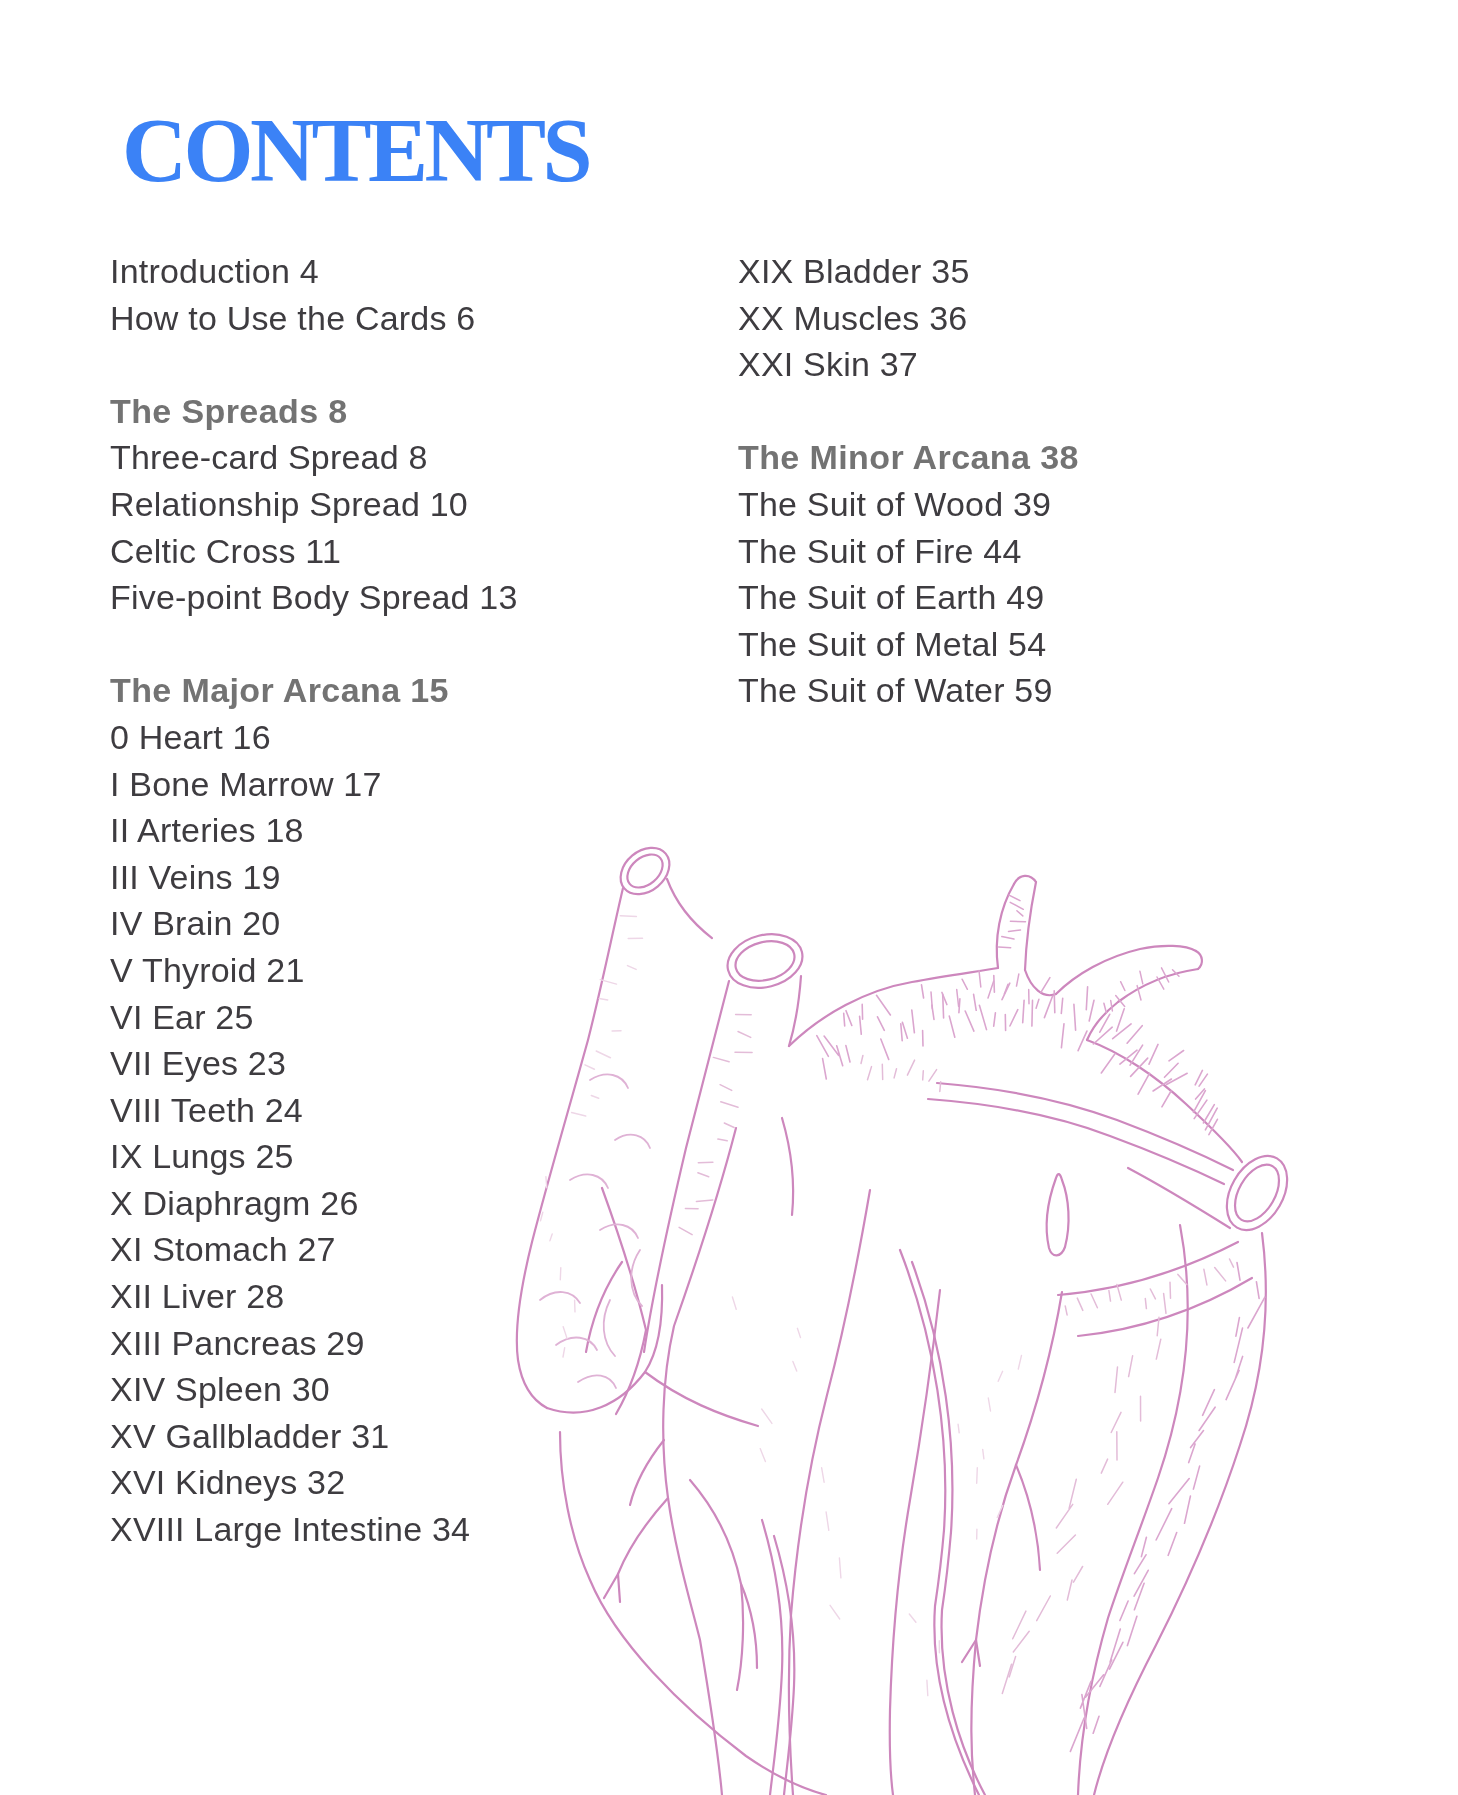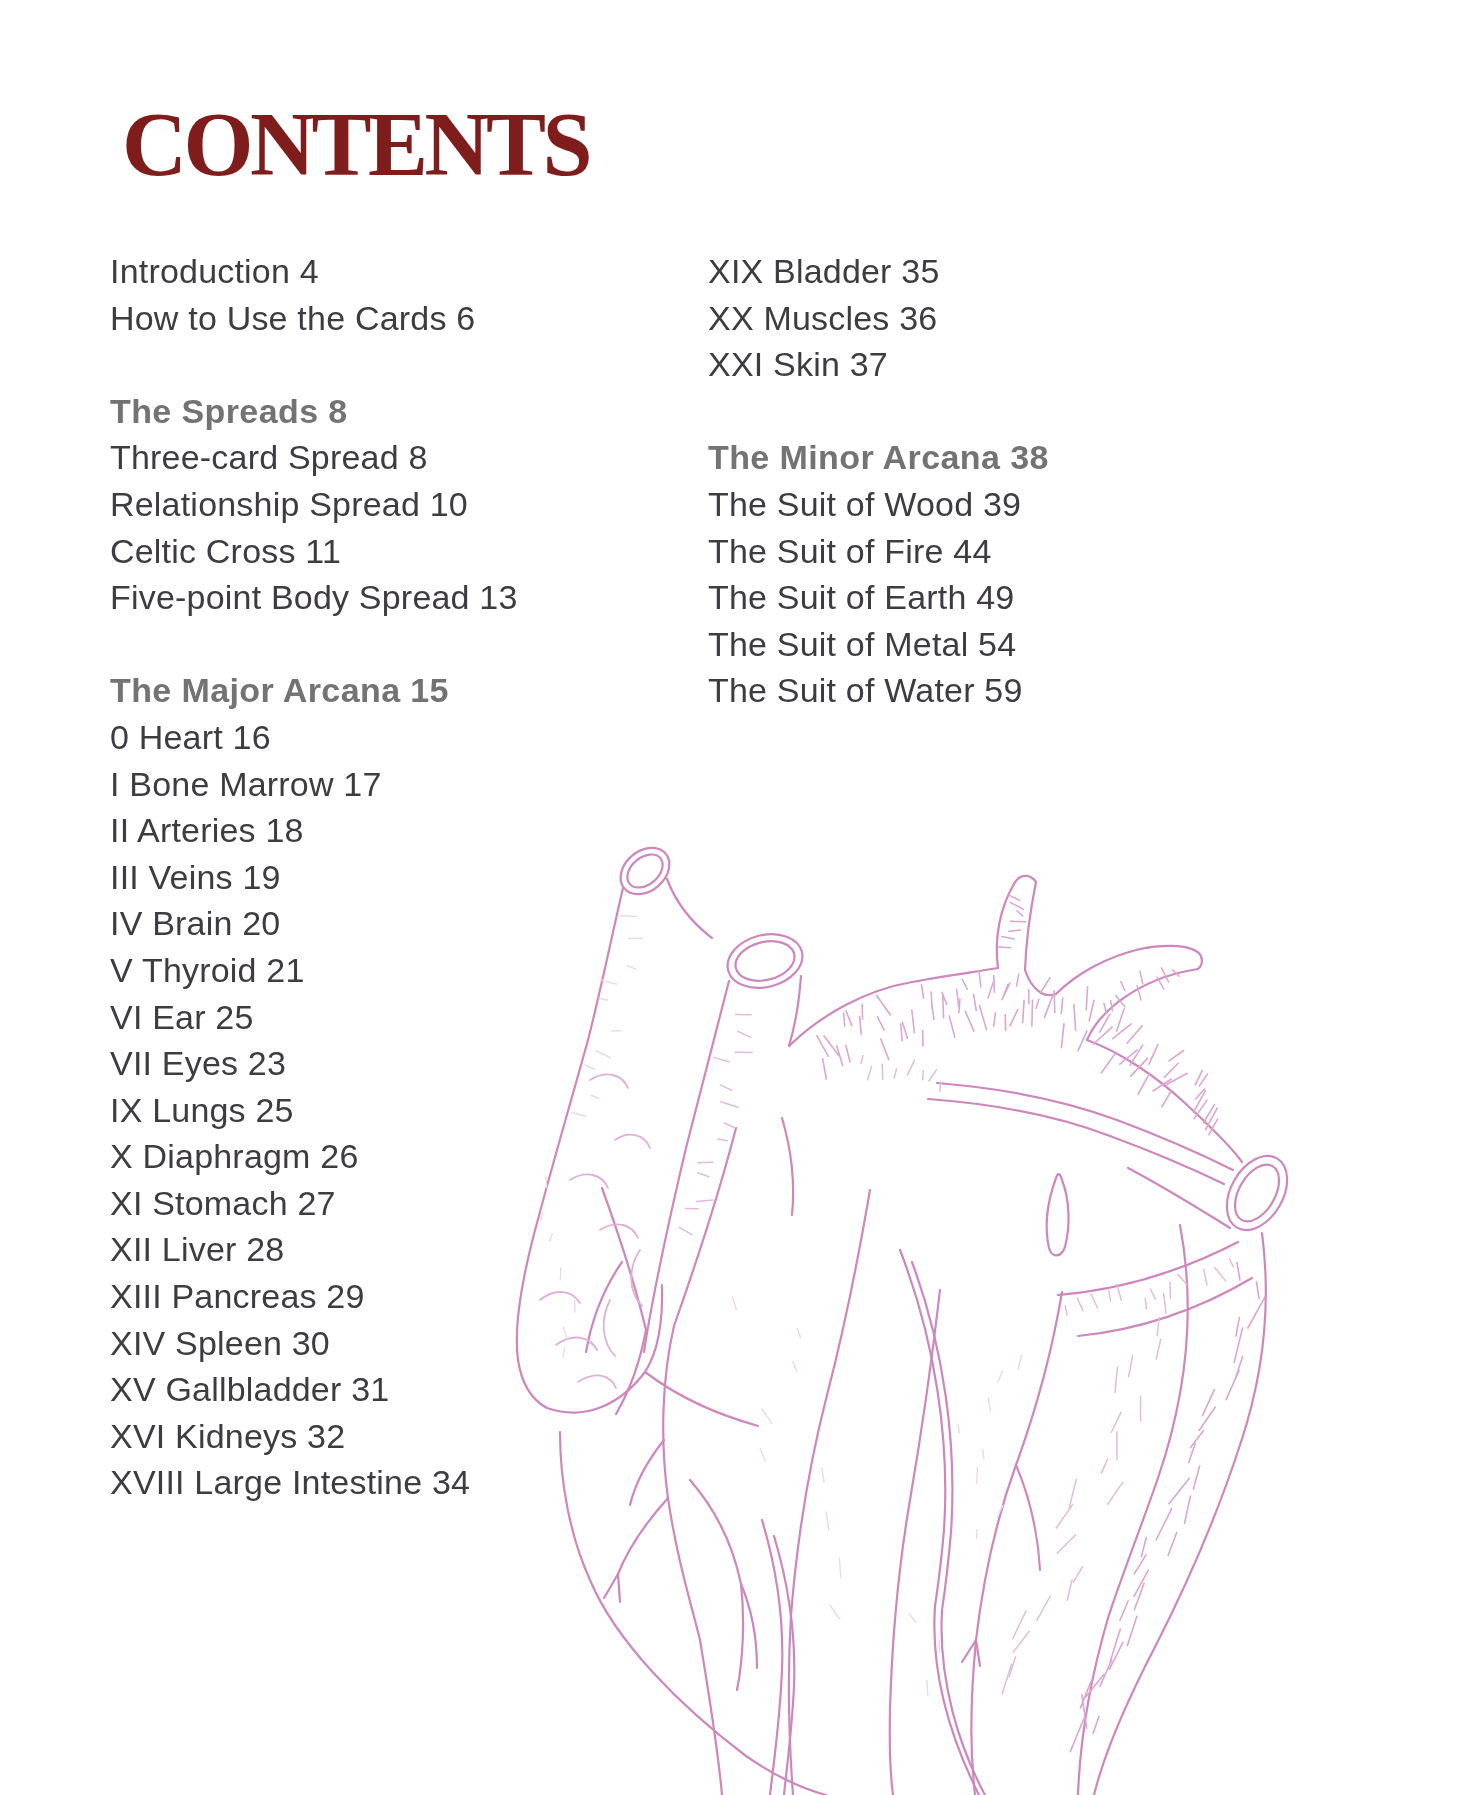--- a/index.html
+++ b/index.html
@@ -2,28 +2,28 @@
 <html><head>
 <meta charset="utf-8">
 <style>
   html,body{margin:0;padding:0;}
   body{
     width:1458px;height:1795px;position:relative;overflow:hidden;
     background:#ffffff;font-family:"Liberation Sans", sans-serif;
   }
   .page{position:absolute;inset:0;}
   .title{
-    position:absolute;left:122px;top:100px;margin:0;
+    position:absolute;left:122px;top:106px;margin:0;
     font-family:"Liberation Serif", serif;font-weight:700;
-    font-size:90px;line-height:90px;letter-spacing:-3.5px;color:#7f1d1d;
+    font-size:90px;line-height:90px;letter-spacing:-3.5px;color:#3b82f6;
     white-space:nowrap;
   }
   .col{position:absolute;top:248px;}
   .col-left{left:110px;width:600px;}
-  .col-right{left:708px;width:640px;}
+  .col-right{left:738px;width:640px;}
   .toc-line{
     height:46.6px;line-height:46.6px;font-size:34px;letter-spacing:0.2px;
     color:#3e3c40;white-space:nowrap;
   }
   .toc-line.heading{font-weight:700;color:#737373;letter-spacing:0.4px;}
   svg.heart{position:absolute;left:0;top:0;width:1458px;height:1795px;display:block;}
 </style>
 </head>
 <body>
 
@@ -130,20 +130,21 @@
     <div class="toc-line"></div>
     <div class="toc-line heading">The Major Arcana 15</div>
     <div class="toc-line">0 Heart 16</div>
     <div class="toc-line">I Bone Marrow 17</div>
     <div class="toc-line">II Arteries 18</div>
     <div class="toc-line">III Veins 19</div>
     <div class="toc-line">IV Brain 20</div>
     <div class="toc-line">V Thyroid 21</div>
     <div class="toc-line">VI Ear 25</div>
     <div class="toc-line">VII Eyes 23</div>
+    <div class="toc-line">VIII Teeth 24</div>
     <div class="toc-line">IX Lungs 25</div>
     <div class="toc-line">X Diaphragm 26</div>
     <div class="toc-line">XI Stomach 27</div>
     <div class="toc-line">XII Liver 28</div>
     <div class="toc-line">XIII Pancreas 29</div>
     <div class="toc-line">XIV Spleen 30</div>
     <div class="toc-line">XV Gallbladder 31</div>
     <div class="toc-line">XVI Kidneys 32</div>
     <div class="toc-line">XVIII Large Intestine 34</div>
   </div>

